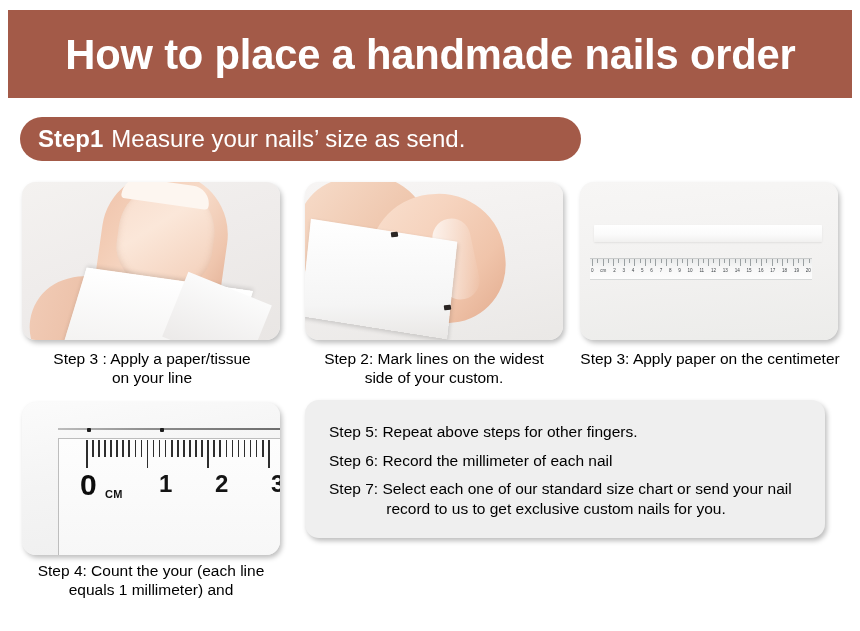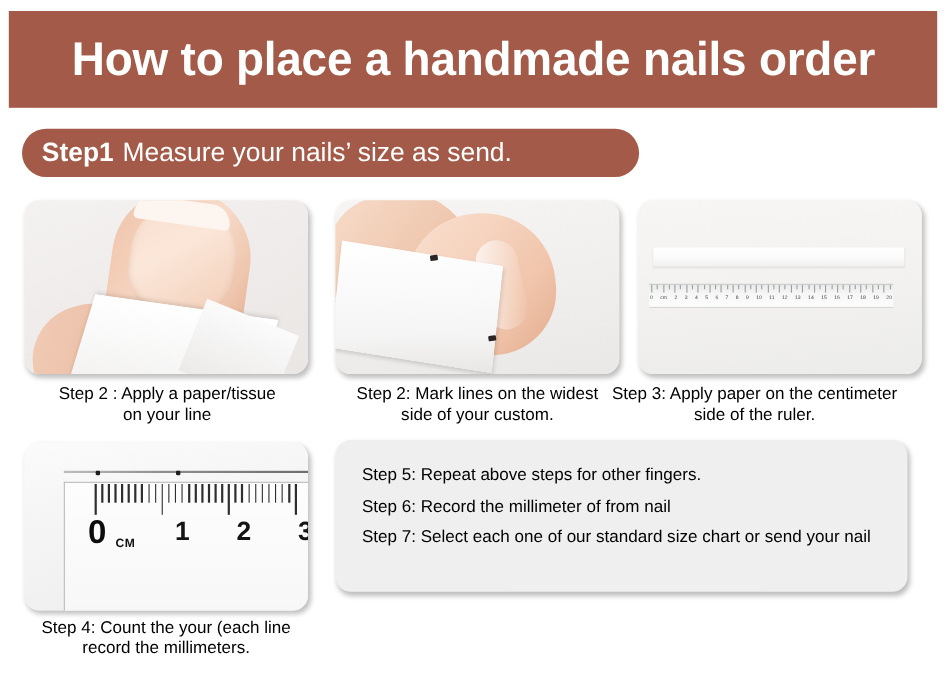--- a/index.html
+++ b/index.html
@@ -214,21 +214,21 @@
   }
   .p3-ruler .numrow {
     position: absolute; left: 0; top: 9px; width: 100%;
     display: flex; justify-content: space-between; padding: 0 1px;
     font-size: 4.6px; color: #41464a; font-family: "Liberation Sans", sans-serif;
   }
 
   
   #cap1 { left: 14px;  top: 350px; width: 276px; }
   #cap2 { left: 300px; top: 350px; width: 268px; }
-  #cap3 { left: 548px; top: 350px; width: 276px; }
+  #cap3 { left: 572px; top: 350px; width: 276px; }
 
   
   #card4 {
     left: 22px; top: 402px; width: 258px; height: 153px;
   }
   .p4-bg { position: absolute; inset: 0; background:
       linear-gradient(170deg,#fbfbfb 0%,#f4f4f4 45%,#eeeeee 100%); }
   .p4-plate {
     position: absolute; left: 36px; top: 36px; right: -4px; bottom: -4px;
     background: linear-gradient(180deg,#fdfdfd 0%,#f7f7f7 100%);
@@ -402,30 +402,29 @@
             <span>17</span>
             <span>18</span>
             <span>19</span>
             <span>20</span>
           </div>
       </div>
     </div>
   </div>
 
   <div class="caption" id="cap1">
-    <div>Step 2 : Apply a paper/tissue</div>
+    <div>Step 3 : Apply a paper/tissue</div>
     <div>on your line</div>
   </div>
   <div class="caption" id="cap2">
     <div>Step 2: Mark lines on the widest</div>
     <div>side of your custom.</div>
   </div>
   <div class="caption" id="cap3">
     <div>Step 3: Apply paper on the centimeter</div>
-    <div>side of the ruler.</div>
   </div>
 
   <div class="card" id="card4">
     <div class="photo">
       <div class="p4-bg"></div>
       <div class="p4-plate"></div>
       <div class="p4-topline"></div>
       <div class="p4-dot d1"></div>
       <div class="p4-dot d2"></div>
       <div class="p4-ticks" id="p4-ticks">
@@ -466,24 +465,25 @@
         <span class="p4-cm">CM</span>
         <span class="p4-num n1">1</span>
         <span class="p4-num n2">2</span>
         <span class="p4-num n3">3</span>
       </div>
     </div>
   </div>
 
   <div class="caption" id="cap4">
     <div>Step 4: Count the your (each line</div>
-    <div>record the millimeters.</div>
+    <div>equals 1 millimeter) and</div>
   </div>
 
   <div id="card5">
     <div class="step-line">Step 5: Repeat above steps for other fingers.</div>
-    <div class="step-line">Step 6: Record the millimeter of  from nail</div>
+    <div class="step-line">Step 6: Record the millimeter of  each nail</div>
     <div class="step-line indent-wrap">
       <span>Step 7: Select each one of our standard size chart or send your nail</span>
+      <span class="wrap2">record to us to get exclusive custom nails for you.</span>
     </div>
   </div>
 
 </div>
 
 </body></html>

